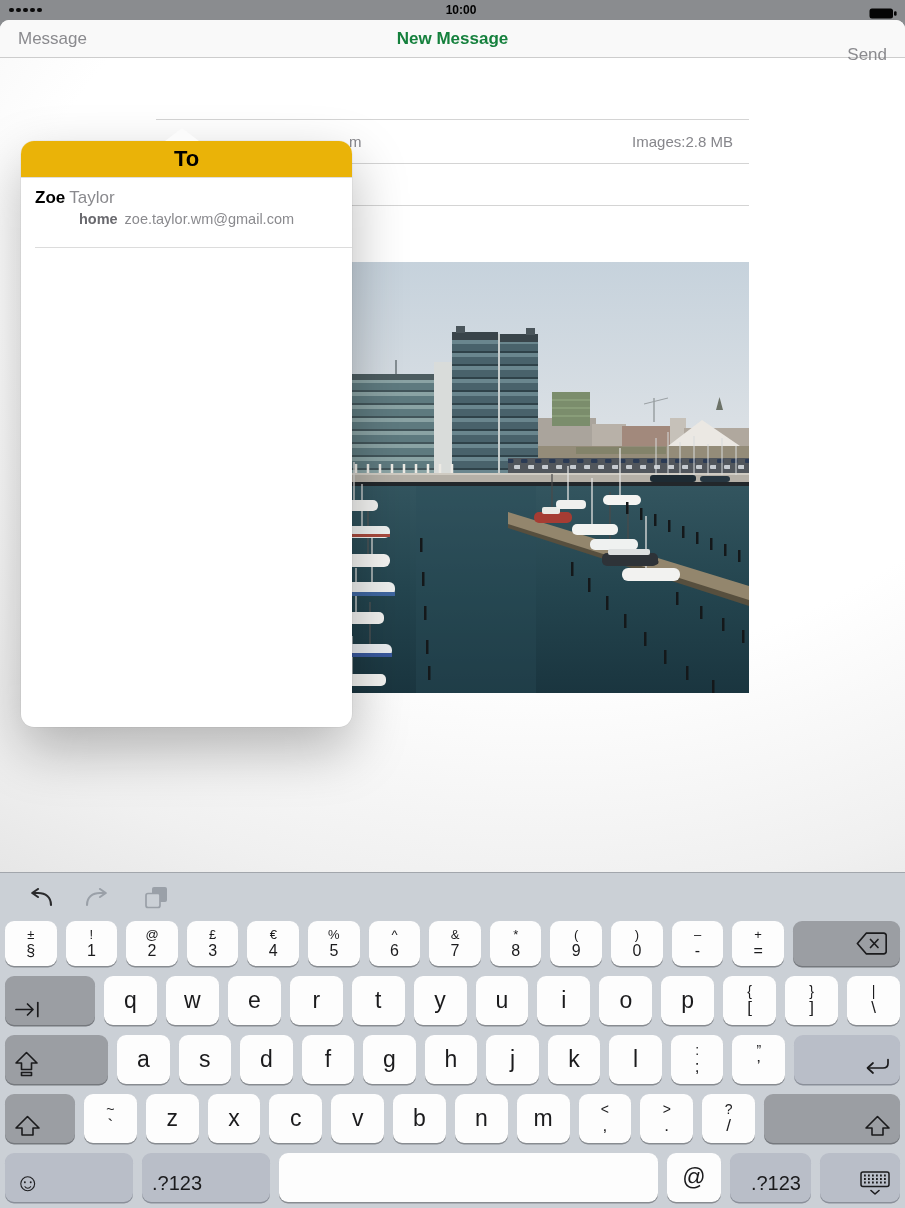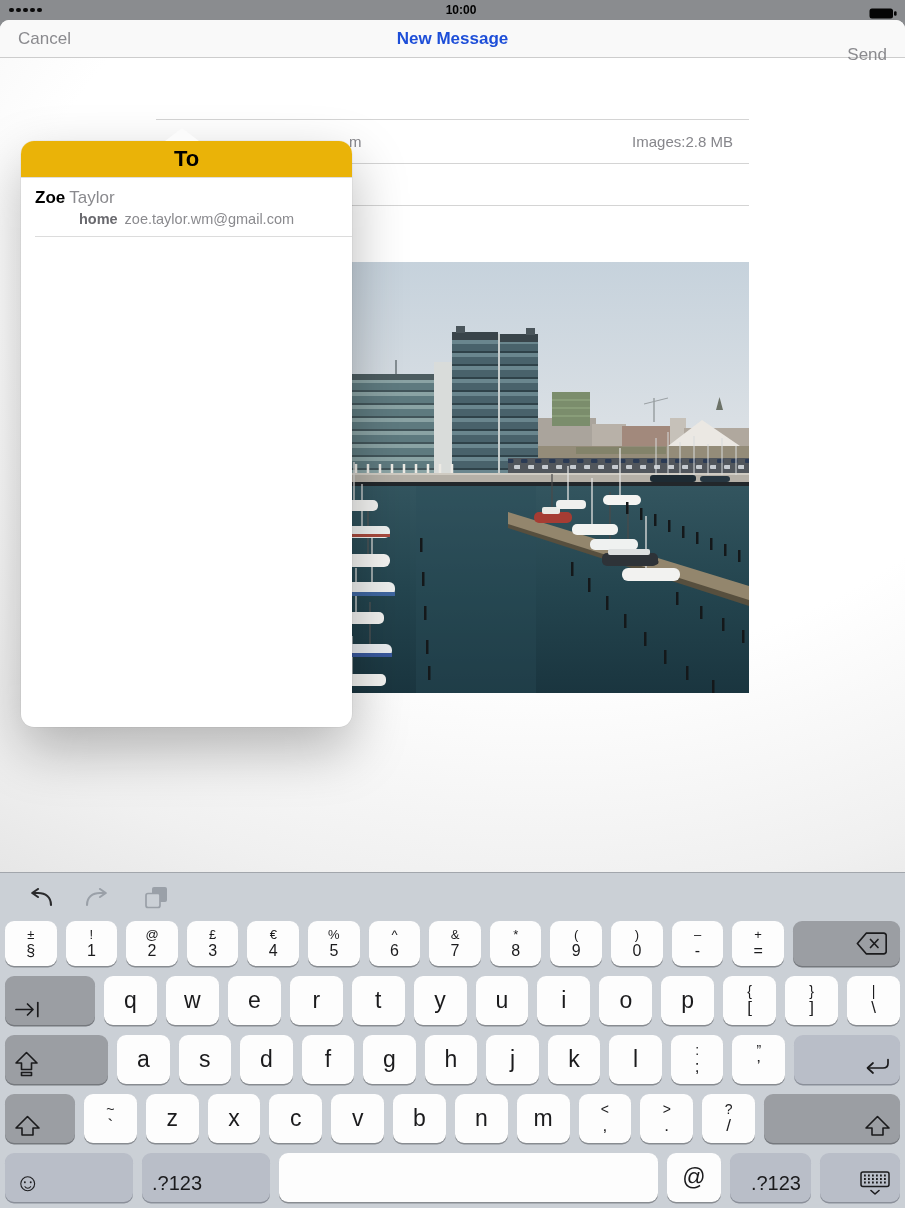--- a/index.html
+++ b/index.html
@@ -14,40 +14,40 @@
     font-size:12px;font-weight:700;color:#000;}
   .sb-battery{position:absolute;right:8px;top:5px;}
 
   
   .sheet{position:absolute;top:20px;left:0;width:905px;height:852px;border-radius:9px 9px 0 0;overflow:hidden;
     background:radial-gradient(120% 95% at 60% 30%, #ffffff 0 48%, #f0f0f0 76%, #dedede 100%);}
   .navbar{position:absolute;top:0;left:0;right:0;height:37px;background:rgba(249,249,249,.97);
     border-bottom:1px solid #cdcdcd;}
   .nav-cancel{position:absolute;left:18px;top:0;height:37px;display:flex;align-items:center;font-size:17px;color:#8a8a8e;}
   .nav-title{position:absolute;left:0;right:0;top:0;height:37px;display:flex;align-items:center;justify-content:center;
-    font-size:17px;font-weight:700;color:#1d4ed8;}
+    font-size:17px;font-weight:700;color:#15803d;}
   .nav-send{position:absolute;right:18px;top:16px;height:37px;display:flex;align-items:center;font-size:17px;color:#8a8a8e;}
 
   .to-row{position:absolute;left:156px;top:65px;width:593px;height:34px;display:flex;align-items:center;font-size:15px;}
   .to-label{color:#8a8a8e;}
   .to-value{color:#000;margin-left:5px;}
   .add-contact{position:absolute;right:-3px;top:2px;}
   .sep{position:absolute;left:156px;width:593px;height:1px;background:#d4d4d4;}
   .row-frag{position:absolute;left:349px;top:113px;font-size:15px;color:#86868b;}
   .images-info{position:absolute;right:172px;top:113px;font-size:15px;color:#86868b;display:flex;margin-left:20px;}
   .photo-wrap{position:absolute;left:156px;top:242px;width:593px;height:431px;}
 
   
   .popover{position:absolute;left:21px;top:141px;width:331px;height:586px;background:#fff;border-radius:13px;
     box-shadow:0 0 0 .5px rgba(0,0,0,.07), 0 22px 55px rgba(0,0,0,.28);z-index:6;}
   .pop-arrow{position:absolute;left:144px;top:-13px;width:0;height:0;
     border-left:17px solid transparent;border-right:17px solid transparent;border-bottom:13px solid #fbfbfb;}
   .pop-header{height:36px;background:#eab308;border-bottom:1px solid #dedede;border-radius:13px 13px 0 0;
     display:flex;align-items:center;justify-content:center;font-size:22px;font-weight:700;color:#000;}
-  .contact{margin-left:14px;padding:10px 14px 9px 0;border-bottom:1px solid #dcdcdc;cursor:default;}
+  .contact{margin-left:14px;padding:10px 14px 20px 0;border-bottom:1px solid #dcdcdc;cursor:default;}
   .c-line1{font-size:17px;color:#8a8a8e;}
   .c-first{font-weight:700;color:#000;margin-right:4px;}
   .c-line2{margin-top:3px;font-size:14.5px;color:#8a8a8e;text-align:center;}
   .c-label{font-weight:700;color:#69696e;margin-right:7px;}
 
   
   .keyboard{position:absolute;top:872px;left:0;width:905px;height:336px;background:#cbd0d6;border-top:1px solid #a2a6ac;box-sizing:border-box;}
   .kb-shortcuts{height:48px;display:flex;align-items:center;gap:32px;padding-left:26px;padding-top:2px;box-sizing:border-box;}
   .kb-sc{display:flex;align-items:center;justify-content:center;}
   .kb-row{display:flex;gap:9px;padding:0 5px;height:49px;margin-top:10px;}
@@ -84,21 +84,21 @@
     <div class="sb-battery">
       <svg width="28" height="11" viewBox="0 0 28 11">
           <rect x="0.5" y="0.5" width="23.5" height="10" rx="2.5" fill="#050505"></rect>
           <rect x="25" y="3.2" width="2.6" height="4.6" rx="1.2" fill="#050505"></rect>
         </svg>
     </div>
   </div>
 
   <div class="sheet">
     <div class="navbar">
-      <span class="nav-cancel">Cancel</span>
+      <span class="nav-cancel">Message</span>
       <span class="nav-title">New Message</span>
       <span class="nav-send">Send</span>
     </div>
 
     <div class="sep" style="top:99px"></div>
 
     <span class="row-frag">m</span>
     <div class="images-info">
       <span>Images:</span>
       <span>2.8 MB</span>

